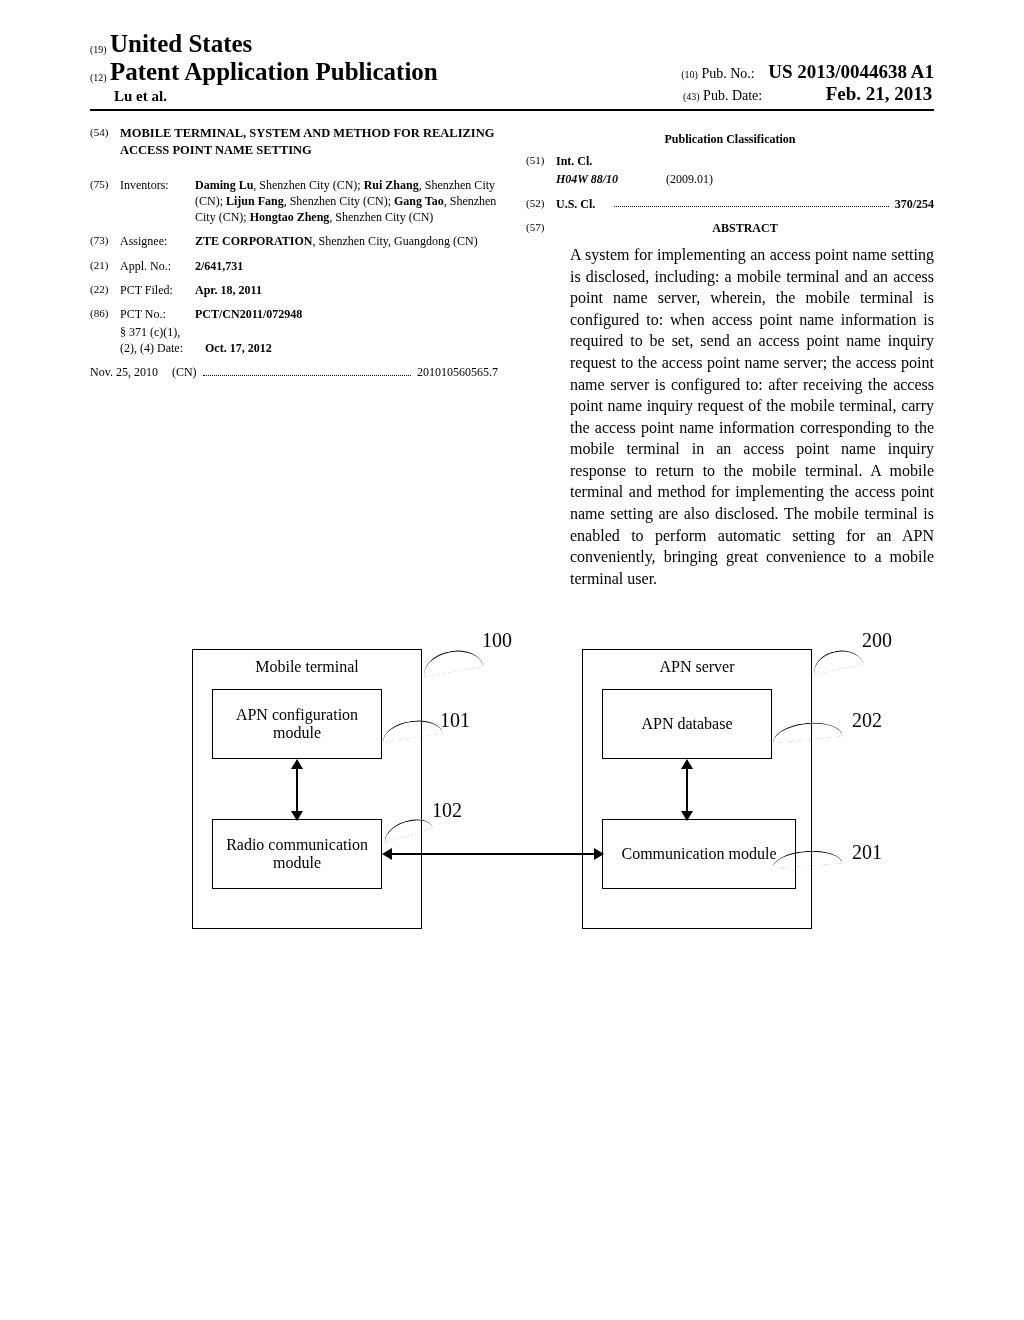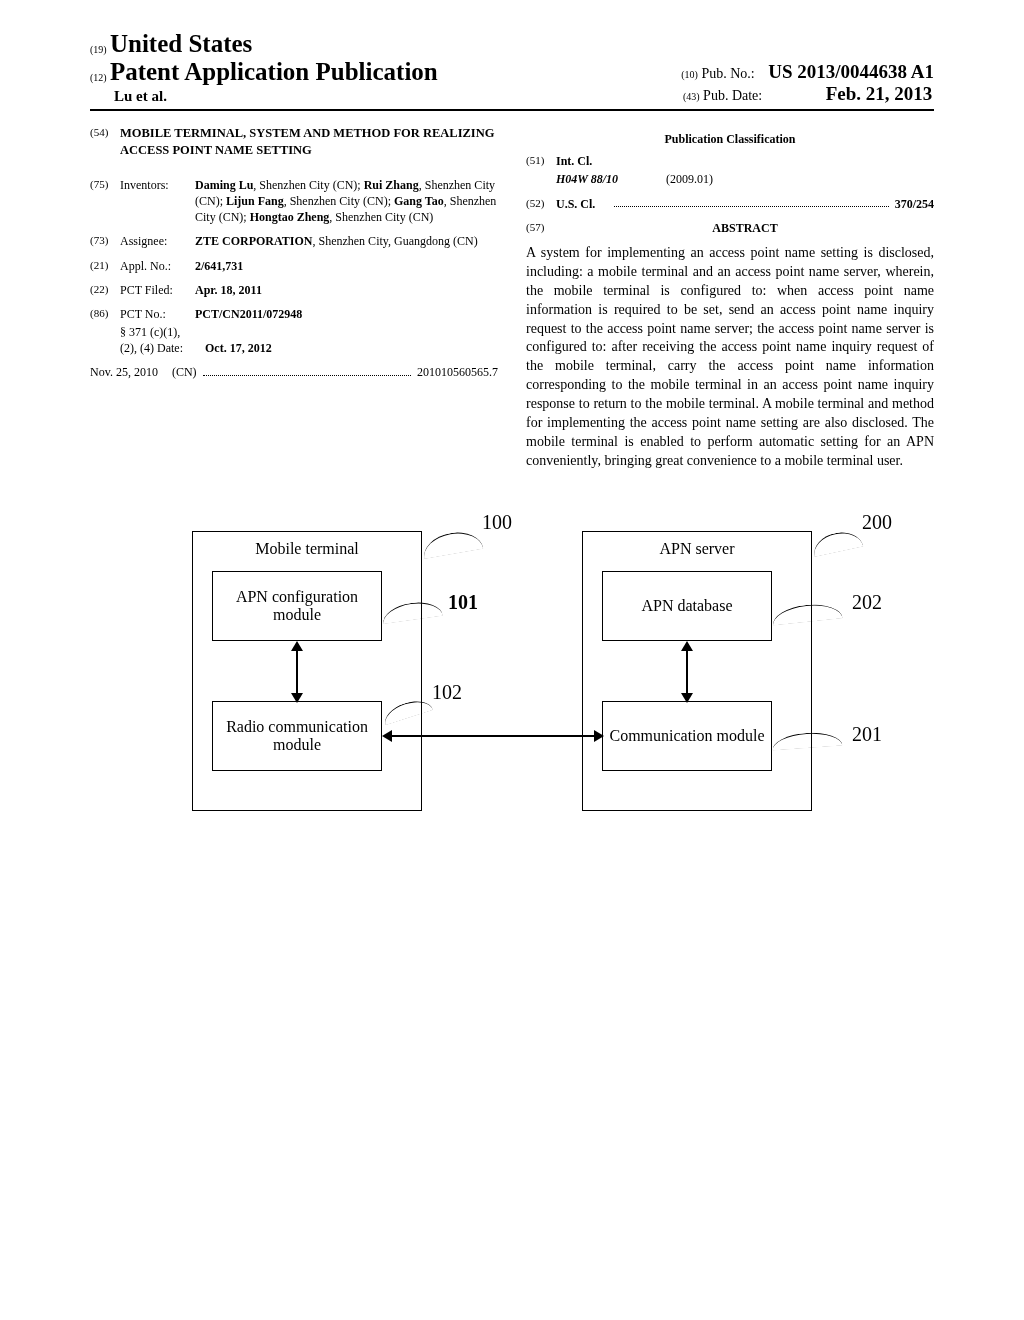--- a/index.html
+++ b/index.html
@@ -100,22 +100,23 @@
       margin: 6px 0;
       font-size: 12px;
     }
     .title-54 {
       font-weight: bold;
       font-size: 12.5px;
       margin-bottom: 10px;
     }
     .abstract-text {
       text-align: justify;
-      font-size: 14px;
+      font-size: 16px;
       line-height: 1.35;
+      margin-left: 44px;
     }
     .dotted {
       flex: 1;
       border-bottom: 1px dotted #000;
       margin: 0 6px 3px 6px;
       height: 10px;
     }
     .row-dotted {
       display: flex;
       align-items: baseline;
@@ -285,40 +286,40 @@
     <div class="d-box" style="left:60px; top:190px; width:170px; height:70px;">
       <span>Radio communication module</span>
     </div>
 
     <div class="d-box" style="left:430px; top:20px; width:230px; height:280px; align-items:flex-start; padding-top:8px;">
       <span>APN server</span>
     </div>
     <div class="d-box" style="left:450px; top:60px; width:170px; height:70px;">
       <span>APN database</span>
     </div>
-    <div class="d-box" style="left:450px; top:190px; width:170px; height:70px;">
+    <div class="d-box" style="left:450px; top:190px; width:194px; height:70px;">
       <span>Communication module</span>
     </div>
 
     <div class="d-line" style="left:144px; top:138px; width:2px; height:46px;"></div>
     <div class="d-arrow-up" style="left:139px; top:130px;"></div>
     <div class="d-arrow-down" style="left:139px; top:182px;"></div>
 
     <div class="d-line" style="left:534px; top:138px; width:2px; height:46px;"></div>
     <div class="d-arrow-up" style="left:529px; top:130px;"></div>
     <div class="d-arrow-down" style="left:529px; top:182px;"></div>
 
     <div class="d-line" style="left:238px; top:224px; width:206px; height:2px;"></div>
     <div class="d-arrow-left" style="left:230px; top:219px;"></div>
     <div class="d-arrow-right" style="left:442px; top:219px;"></div>
 
     <div class="d-label" style="left:330px; top:0px;">100</div>
     <div style="position:absolute; left:270px; top:22px; width:60px; height:20px; border-top:1.5px solid #000; border-radius:50% 50% 0 0 / 100% 100% 0 0; transform:rotate(-10deg);"></div>
 
-    <div class="d-label" style="left:296px; top:80px;font-weight:bold;">101</div>
+    <div class="d-label" style="left:288px; top:80px;">101</div>
     <div style="position:absolute; left:230px; top:92px; width:60px; height:16px; border-top:1.5px solid #000; border-radius:50% 50% 0 0 / 100% 100% 0 0; transform:rotate(-8deg);"></div>
 
     <div class="d-label" style="left:280px; top:170px;">102</div>
     <div style="position:absolute; left:230px; top:192px; width:50px; height:14px; border-top:1.5px solid #000; border-radius:50% 50% 0 0 / 100% 100% 0 0; transform:rotate(-18deg);"></div>
 
     <div class="d-label" style="left:710px; top:0px;">200</div>
     <div style="position:absolute; left:660px; top:22px; width:50px; height:18px; border-top:1.5px solid #000; border-radius:50% 50% 0 0 / 100% 100% 0 0; transform:rotate(-12deg);"></div>
 
     <div class="d-label" style="left:700px; top:80px;">202</div>
     <div style="position:absolute; left:620px; top:94px; width:70px; height:16px; border-top:1.5px solid #000; border-radius:50% 50% 0 0 / 100% 100% 0 0; transform:rotate(-6deg);"></div>

